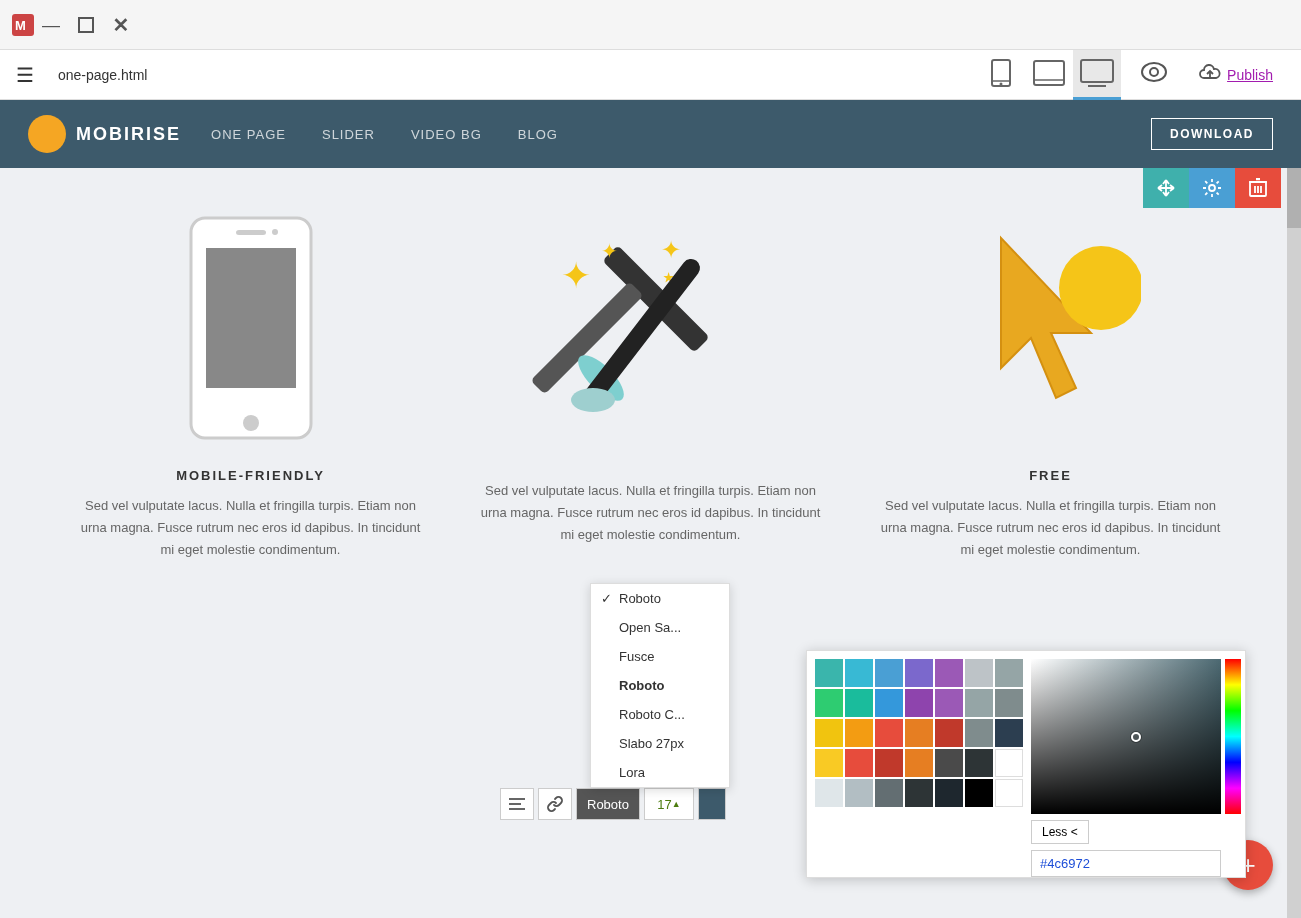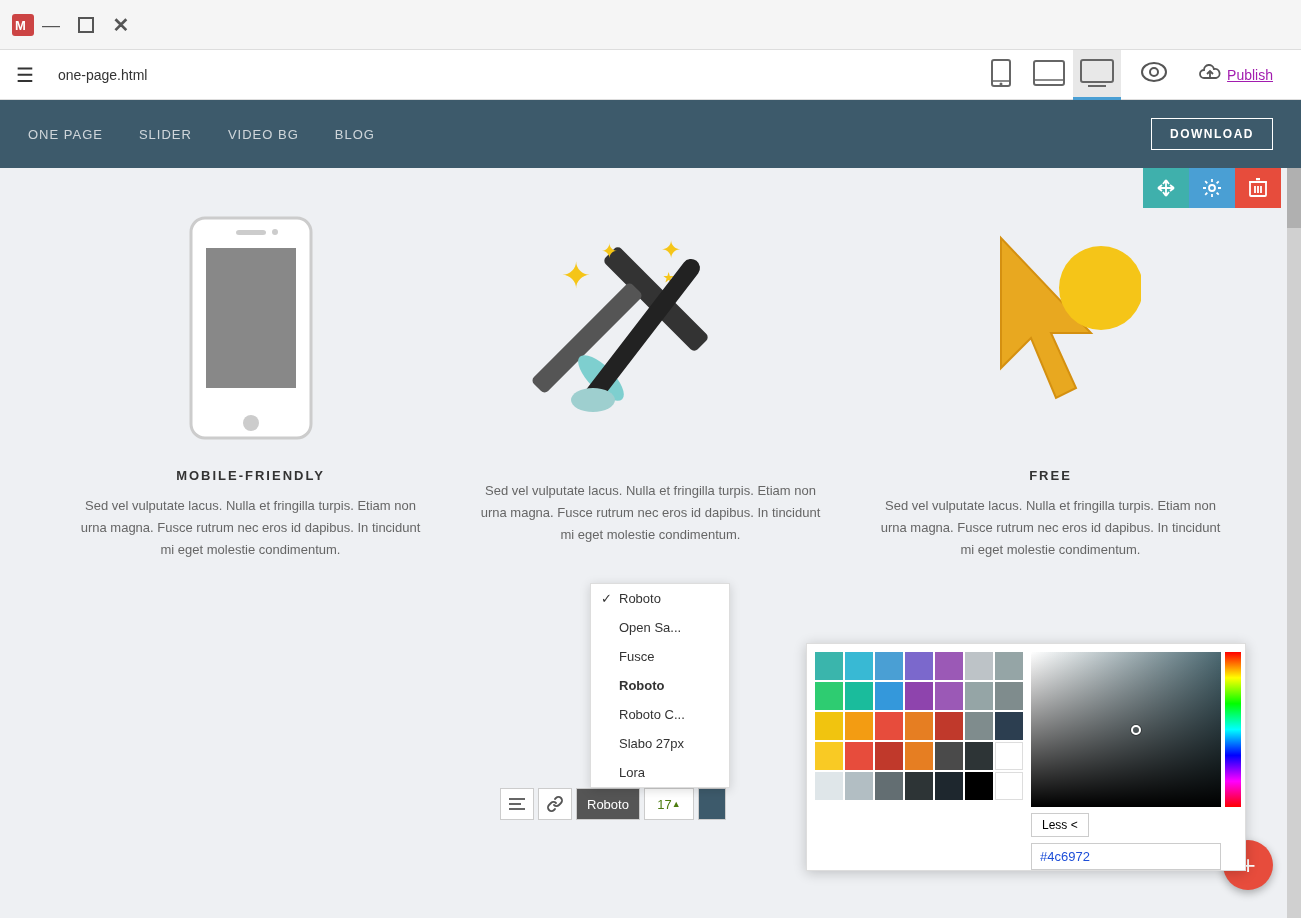--- a/index.html
+++ b/index.html
@@ -451,20 +451,24 @@
             <line x1="11" y1="8" x2="11" y2="14" stroke="#555" stroke-width="1.8"></line>
             <polyline points="8,10 11,7 14,10" fill="none" stroke="#555" stroke-width="1.8"></polyline>
           </svg>
       </span>
       <span>Publish</span>
     </button>
   </div>
 </div>
 
 <div class="app-header">
+  <div class="app-logo">
+    <div class="app-logo-circle"></div>
+    <span class="app-logo-text">MOBIRISE</span>
+  </div>
   <div class="app-nav">
     <a class="nav-item">ONE PAGE</a>
     <a class="nav-item">SLIDER</a>
     <a class="nav-item">VIDEO BG</a>
     <a class="nav-item">BLOG</a>
     <button class="app-nav-download">DOWNLOAD</button>
   </div>
 
   <div class="block-actions">
     <div class="block-action-btn move">
@@ -561,21 +565,21 @@
       <svg width="16" height="16" viewBox="0 0 16 16">
           <path d="M7 9a3.5 3.5 0 005 0l2-2a3.5 3.5 0 00-5-5L8 3" fill="none" stroke="#555" stroke-width="1.8" stroke-linecap="round"></path>
           <path d="M9 7a3.5 3.5 0 00-5 0L2 9a3.5 3.5 0 005 5l1-1" fill="none" stroke="#555" stroke-width="1.8" stroke-linecap="round"></path>
         </svg>
     </button>
     <button class="font-toolbar-btn font-name">Roboto</button>
     <button class="font-toolbar-btn size">17 <span style="font-size:9px;">▲</span></button>
     <button class="font-toolbar-btn color-dot"></button>
   </div>
 
-  <div class="color-picker-panel" style="width: 440px; bottom: 47px; right: 55px;">
+  <div class="color-picker-panel" style="width: 440px; bottom: 40px; right: 55px;">
 
     <div style="display:flex; gap:0;">
 
       <div style="padding: 8px;">
         <div style="display:grid; grid-template-columns: repeat(7, 28px); gap:2px;">
 
           <div class="swatch" style="background:#3ab5ac;"></div>
           <div class="swatch" style="background:#38b9d4;"></div>
           <div class="swatch" style="background:#4a9fd4;"></div>
           <div class="swatch" style="background:#7b68cc;"></div>

